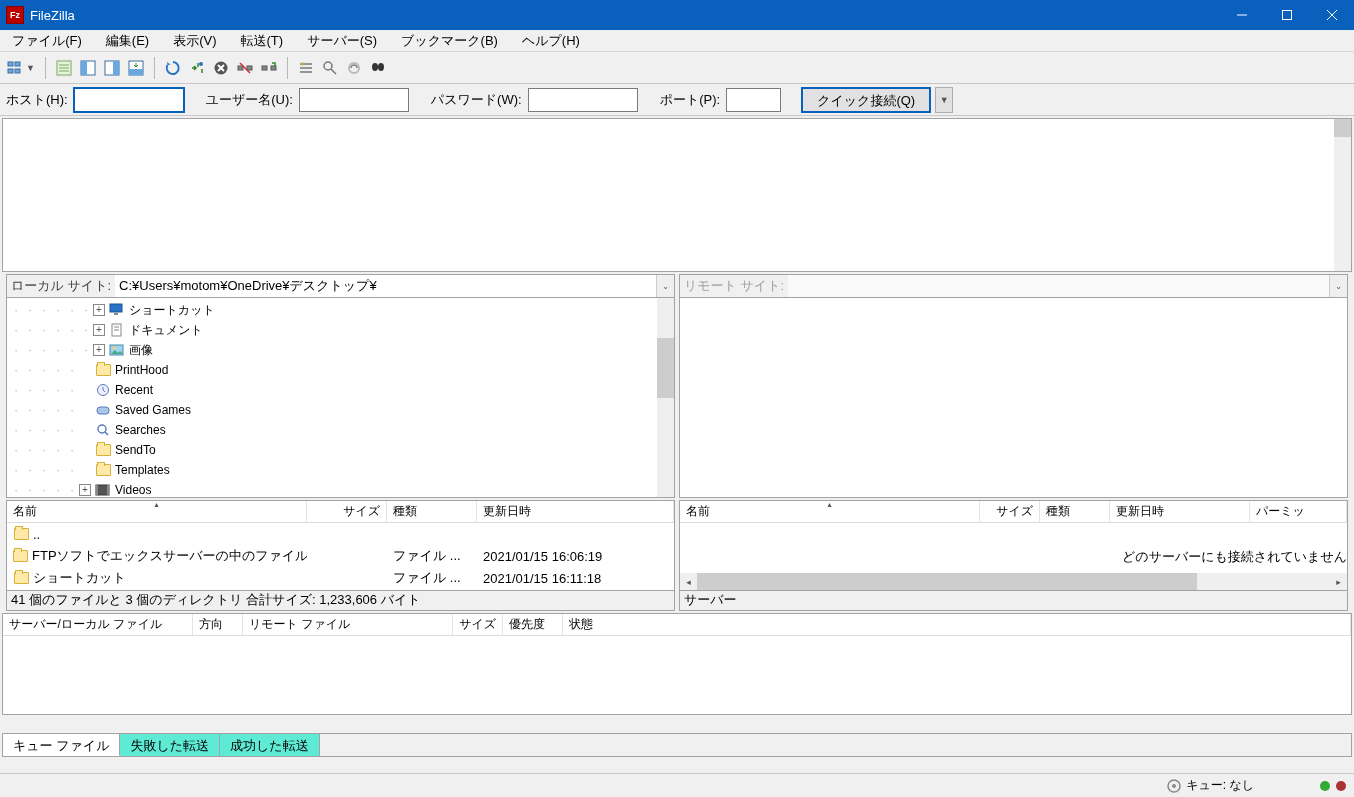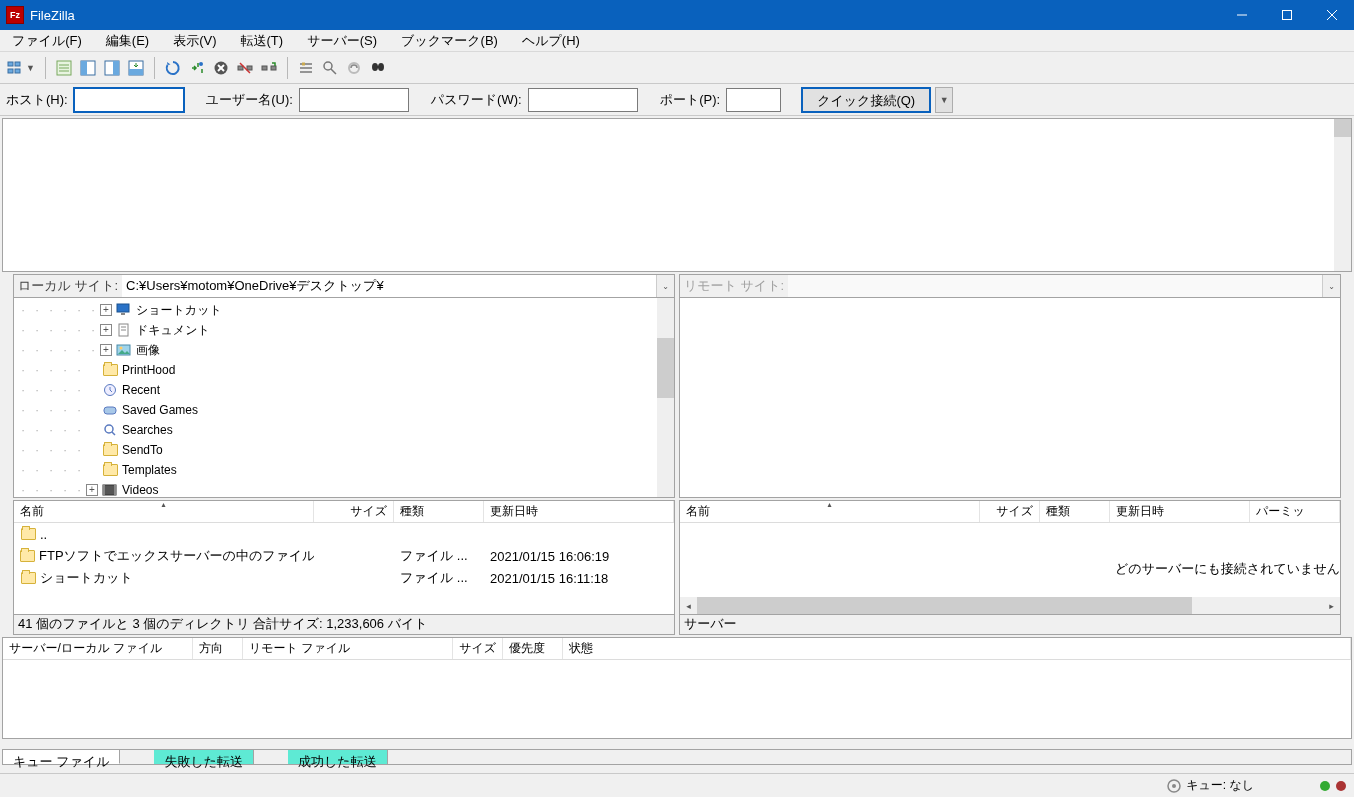--- a/index.html
+++ b/index.html
@@ -23,21 +23,21 @@
 .qc-label { white-space: nowrap; padding: 0 2px; font-size:13px;}
 .qc-input { border: 1px solid #7a7a7a; padding: 2px 4px; background: #fff; height: 24px; font-size:13px;}
 .qc-input.focused{ border: 1px solid #0961bd; outline:1px solid #0961bd;}
 .qc-btn { border: 2px solid #0961bd; background: #e1e1e1; padding: 3px 14px; height: 26px; cursor: pointer; font-size:13px;}
 .qc-dd { border: 1px solid #adadad; background: #e1e1e1; width: 18px; height: 26px; display:flex;align-items:center;justify-content:center;cursor:pointer;font-size:9px;color:#555;}
 
 .log-area { background: #fff; border: 1px solid #a3a3a3; margin: 2px; height: 154px; position:relative;}
 .scrolltrack{position:absolute;right:0;top:0;bottom:0;width:17px;background:#efefef;}
 .scrollthumb{position:absolute;right:0;width:17px;background:#cdcdcd;}
 
-.panels { display: flex; flex: 1; margin: 0 13px; gap: 4px; min-height: 0; border-radius: 24px;}
+.panels { display: flex; flex: 1; margin: 0 6px; gap: 4px; min-height: 0; border-radius: 24px;}
 .panel-col { flex: 1; display: flex; flex-direction: column; min-width:0;}
 .site-row { display: flex; align-items: center; background: #f0f0f0; border: 1px solid #a3a3a3; height: 24px;}
 .site-label { padding: 0 4px; white-space: nowrap; color:#404040;font-size:13px;}
 .site-label.disabled{color:#a0a0a0;}
 .site-input { flex: 1; border: none; background: #fff; padding: 2px 4px; height: 100%; font-size:13px;}
 .site-input:disabled{background:#f9f9f9;}
 .site-dd{width:18px;display:flex;align-items:center;justify-content:center;font-size:8px;color:#555;background:#efefef;height:100%;border-left:1px solid #ccc;cursor:pointer;}
 
 .tree { background: #fff; border: 1px solid #a3a3a3; border-top:none; height: 200px; overflow: hidden; position:relative;}
 .tree-inner{padding:2px;}
@@ -56,21 +56,21 @@
 .grid-row { display: flex; height: 22px; align-items: center;}
 .gc { padding: 2px 6px; white-space: nowrap; overflow: hidden; font-size:13px;}
 .empty-msg{position:absolute;top:50%;left:0;right:0;text-align:right;transform:translateY(-50%);font-size:13px;}
 .hscroll{position:absolute;bottom:0;left:0;right:0;height:17px;background:#efefef;display:flex;}
 .hscroll-thumb{height:100%;background:#cdcdcd;}
 .hscroll-arrow{width:17px;display:flex;align-items:center;justify-content:center;font-size:9px;color:#555;}
 
 .status-strip{background:#f0f0f0;border:1px solid #a3a3a3;border-top:none;padding:0 4px;height:20px;font-size:13px;}
 
 .queue{ margin: 2px; border: 1px solid #a3a3a3; background:#fff; flex:0 0 102px;display:flex;flex-direction:column;}
-.tabs{display:flex;background:#f0f0f0;border:1px solid #a3a3a3;margin:8px 2px;height:16px;gap:34px;}
+.tabs{display:flex;background:#f0f0f0;border:1px solid #a3a3a3;margin:16px 2px;height:24px;}
 .tab{border-right:1px solid #a3a3a3;padding:3px 10px;background:#5eead4;cursor:pointer;font-size:13px;}
 .tab.active{background:#fff;border-bottom:1px solid #fff;}
 
 .statusbar{height:24px;background:#f0f0f0;border-top:1px solid #c9c9c9;display:flex;align-items:center;padding:0 8px;}
 .statusbar .spacer{flex:1;}
 .led{width:10px;height:10px;border-radius:50%;margin-left:6px;}
 </style>
 </head>
 <body>
 

